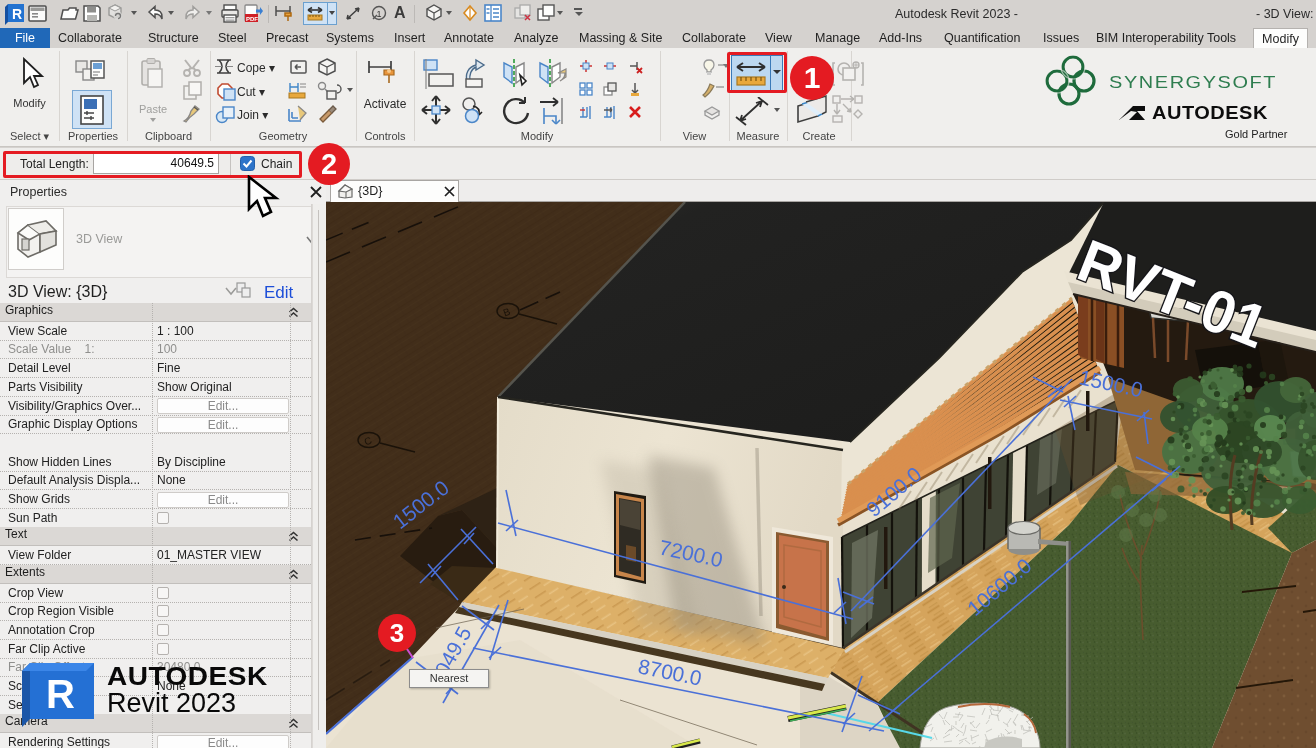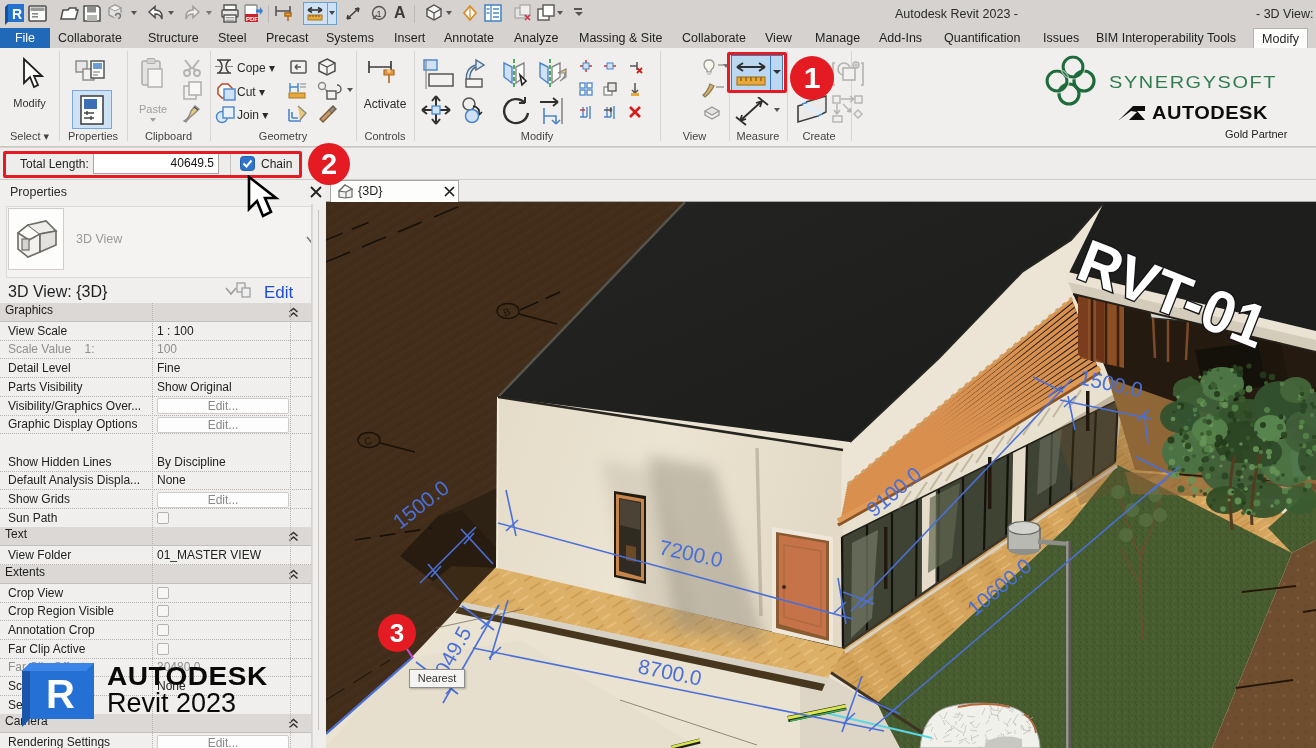--- a/index.html
+++ b/index.html
@@ -1072,15 +1072,15 @@
       <text x="975" y="617" transform="rotate(-40 975 617)">10600.0</text>
       <text x="1078" y="384" transform="rotate(12 1078 384)">1500.0</text>
     </g>
     <path d="M399 637 L413 658" stroke="#cc4fd4" stroke-width="2"></path>
   </svg>
 <div class="redbox" style="left:727px;top:52px;width:60px;height:41px"></div>
 <div class="redcirc" style="left:790px;top:56px;width:44px;height:44px;font-size:30px;line-height:44px">1</div>
 <div class="redbox" style="left:3px;top:151px;width:299px;height:27px"></div>
 <div class="redcirc" style="left:308px;top:143px;width:42px;height:42px;font-size:29px;line-height:42px">2</div>
 <div class="redcirc" style="left:378px;top:614px;width:38px;height:38px;font-size:26px;line-height:38px">3</div>
-<div class="abs" style="left:409px;top:669px;width:56px;height:19px;background:#f5f4f2;border:1px solid #8c8c8c;font-size:11px;color:#333;text-align:center;line-height:17px;box-shadow:1px 1px 2px rgba(0,0,0,0.25)">Nearest</div>
+<div class="abs" style="left:409px;top:669px;width:80px;height:19px;background:#f5f4f2;border:1px solid #8c8c8c;font-size:11px;color:#333;text-align:center;line-height:17px;box-shadow:1px 1px 2px rgba(0,0,0,0.25)">Nearest</div>
 <svg class="abs" style="left:246px;top:175px" width="36" height="48">
     <path d="M3 2 L3 34 L11 26 L17 41 L25 37 L19 23 L30 23 Z" fill="#fff" stroke="#000" stroke-width="2.6"></path>
   </svg>
 </body></html>

